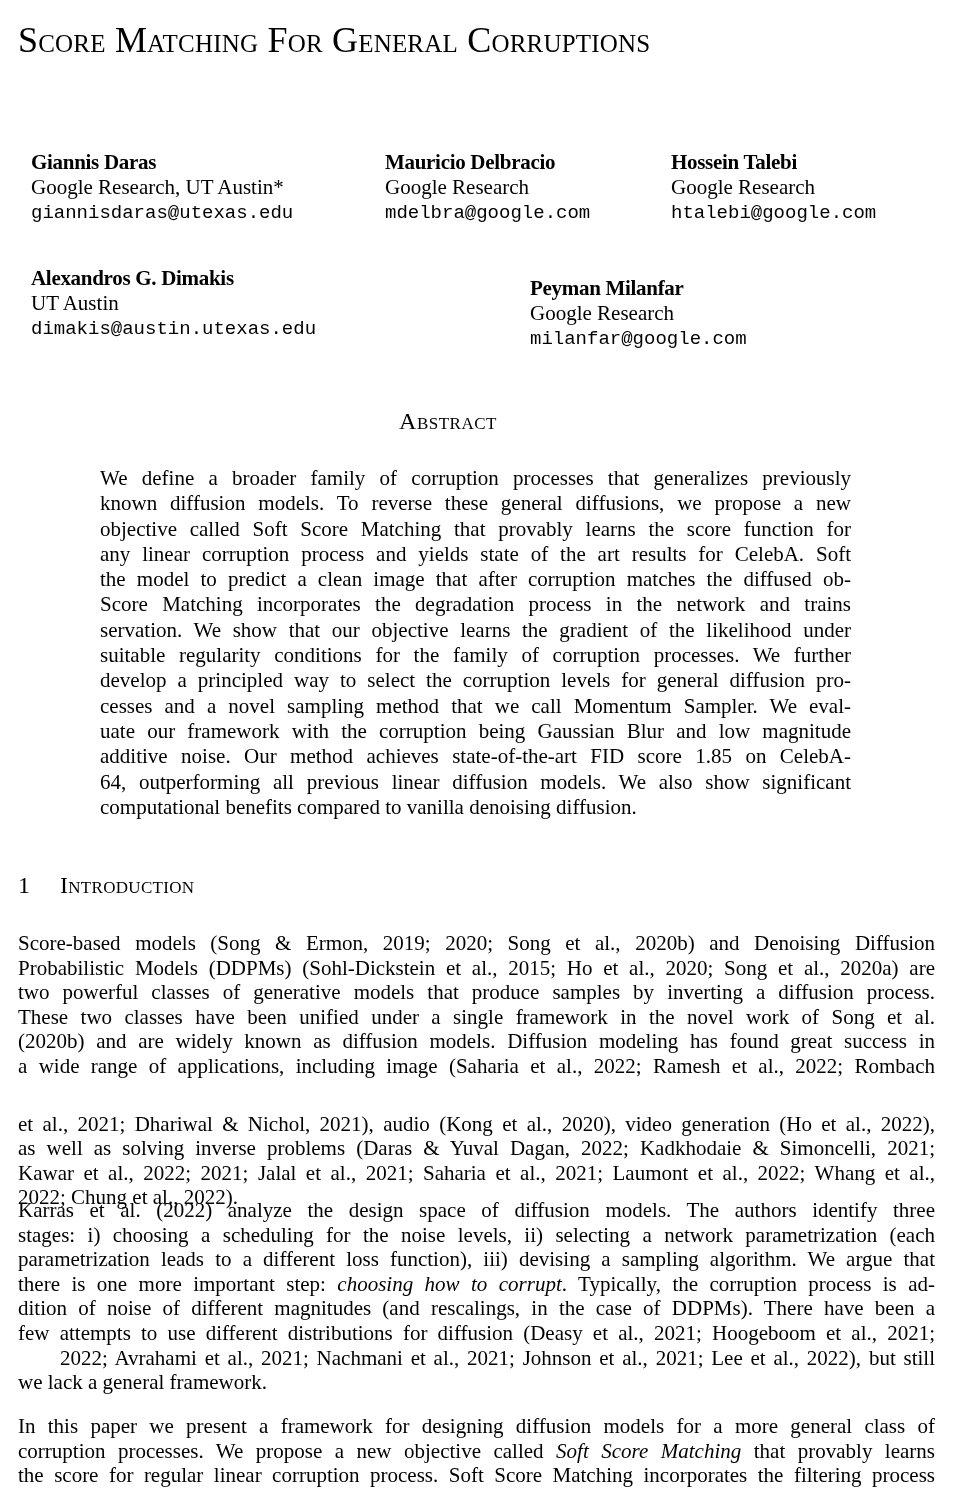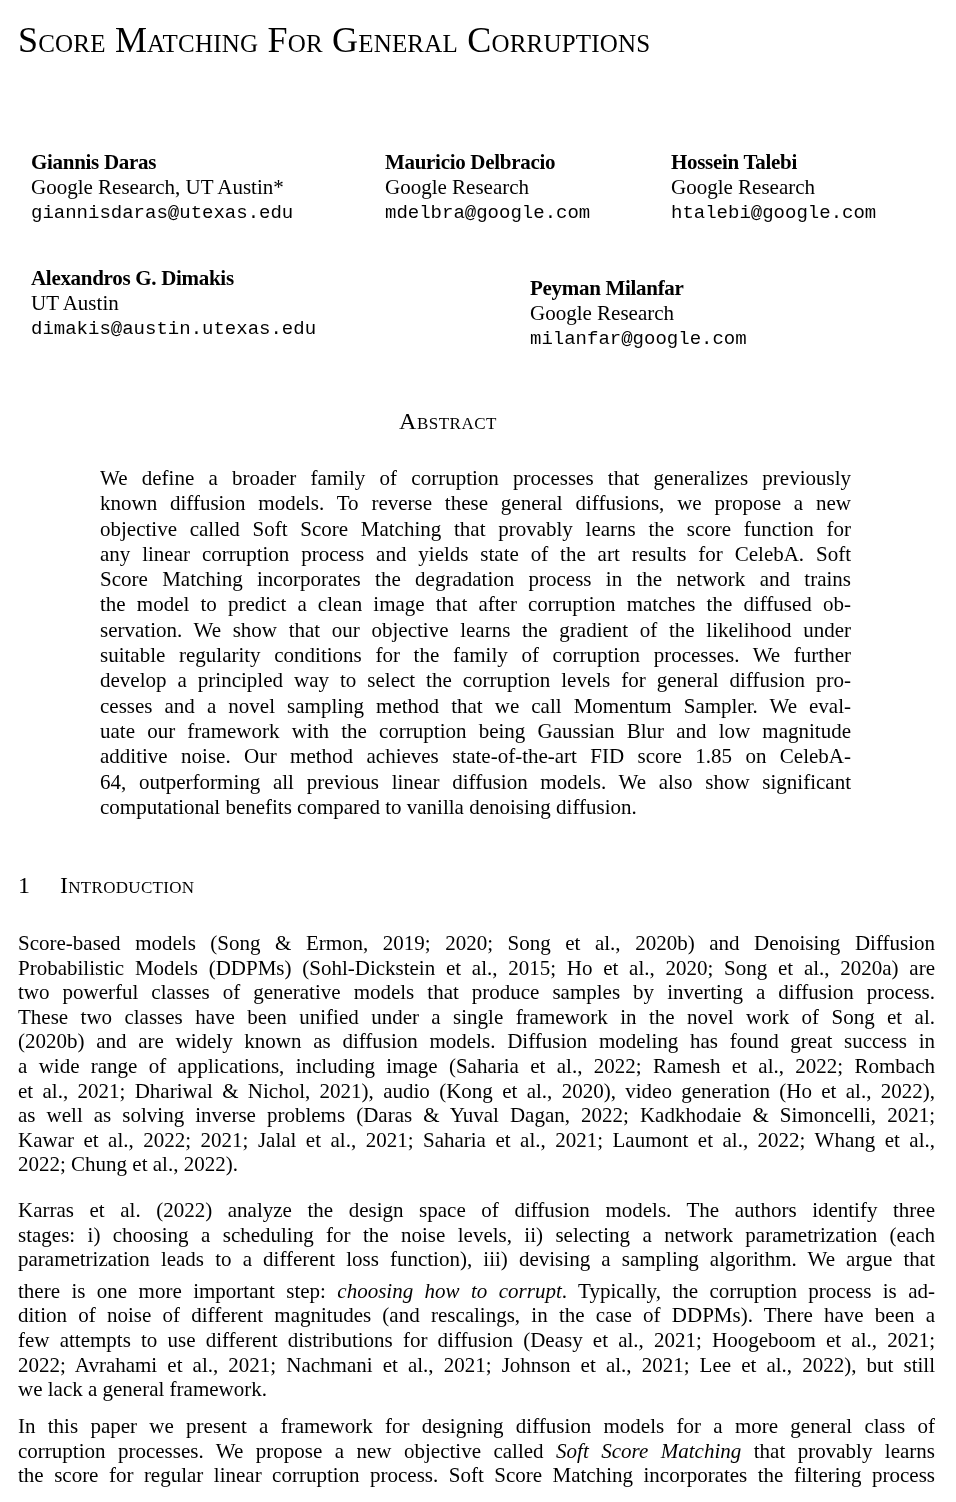--- a/index.html
+++ b/index.html
@@ -72,22 +72,22 @@
   <div class="aff">Google Research</div>
   <div class="email">milanfar@google.com</div>
 </div>
 
 <div class="abstract-head">Abstract</div>
 <div class="abstract">
   <span class="line" style="display: block;">We define a broader family of corruption processes that generalizes previously</span>
   <span class="line" style="display: block;">known diffusion models.  To reverse these general diffusions, we propose a new</span>
   <span class="line" style="display: block;">objective called Soft Score Matching that provably learns the score function for</span>
   <span class="line" style="display: block;">any linear corruption process and yields state of the art results for CelebA. Soft</span>
+  <span class="line" style="display: block;">the model to predict a clean image that after corruption matches the diffused ob-</span>
   <span class="line" style="display: block;">Score Matching incorporates the degradation process in the network and trains</span>
-  <span class="line" style="display: block;">the model to predict a clean image that after corruption matches the diffused ob-</span>
   <span class="line" style="display: block;">servation. We show that our objective learns the gradient of the likelihood under</span>
   <span class="line" style="display: block;">suitable regularity conditions for the family of corruption processes.  We further</span>
   <span class="line" style="display: block;">develop a principled way to select the corruption levels for general diffusion pro-</span>
   <span class="line" style="display: block;">cesses and a novel sampling method that we call Momentum Sampler.  We eval-</span>
   <span class="line" style="display: block;">uate our framework with the corruption being Gaussian Blur and low magnitude</span>
   <span class="line" style="display: block;">additive noise.  Our method achieves state-of-the-art FID score 1.85 on CelebA-</span>
   <span class="line" style="display: block;">64, outperforming all previous linear diffusion models. We also show significant</span>
   <span class="line last" style="display: block;">computational benefits compared to vanilla denoising diffusion.</span>
 </div>
 
@@ -95,34 +95,34 @@
   <span class="num">1</span><span>Introduction</span>
 </div>
 
 <div class="para" style="top:931px;">
   <span class="line" style="display: block;">Score-based models (Song &amp; Ermon, 2019; 2020; Song et al., 2020b) and Denoising Diffusion</span>
   <span class="line" style="display: block;">Probabilistic Models (DDPMs) (Sohl-Dickstein et al., 2015; Ho et al., 2020; Song et al., 2020a) are</span>
   <span class="line" style="display: block;">two powerful classes of generative models that produce samples by inverting a diffusion process.</span>
   <span class="line" style="display: block;">These two classes have been unified under a single framework in the novel work of Song et al.</span>
   <span class="line" style="display: block;">(2020b) and are widely known as diffusion models. Diffusion modeling has found great success in</span>
   <span class="line" style="display: block;">a wide range of applications, including image (Saharia et al., 2022; Ramesh et al., 2022; Rombach</span>
-  <span class="line" style="display: block;">et al., 2021; Dhariwal &amp; Nichol, 2021), audio (Kong et al., 2020), video generation (Ho et al., 2022),</span>
+  <span class="line" style="display: block; margin-top: 33px;">et al., 2021; Dhariwal &amp; Nichol, 2021), audio (Kong et al., 2020), video generation (Ho et al., 2022),</span>
   <span class="line" style="display: block;">as well as solving inverse problems (Daras &amp; Yuval Dagan, 2022; Kadkhodaie &amp; Simoncelli, 2021;</span>
   <span class="line" style="display: block;">Kawar et al., 2022; 2021; Jalal et al., 2021; Saharia et al., 2021; Laumont et al., 2022; Whang et al.,</span>
   <span class="line last" style="display: block;">2022; Chung et al., 2022).</span>
 </div>
 
 <div class="para" style="top:1198px;">
   <span class="line" style="display: block;">Karras et al. (2022) analyze the design space of diffusion models.  The authors identify three</span>
   <span class="line" style="display: block;">stages: i) choosing a scheduling for the noise levels, ii) selecting a network parametrization (each</span>
   <span class="line" style="display: block;">parametrization leads to a different loss function), iii) devising a sampling algorithm. We argue that</span>
-  <span class="line" style="display: block; margin-top: 7px;"><span>there is one more important step: </span><em>choosing how to corrupt</em><span>. Typically, the corruption process is ad-</span></span>
+  <span class="line" style="display: block;"><span>there is one more important step: </span><em>choosing how to corrupt</em><span>. Typically, the corruption process is ad-</span></span>
   <span class="line" style="display: block;">dition of noise of different magnitudes (and rescalings, in the case of DDPMs).  There have been a</span>
   <span class="line" style="display: block;">few attempts to use different distributions for diffusion (Deasy et al., 2021; Hoogeboom et al., 2021;</span>
-  <span class="line" style="display: block;">2022; Avrahami et al., 2021; Nachmani et al., 2021; Johnson et al., 2021; Lee et al., 2022), but still</span>
+  <span class="line" style="display: block; margin-left: 42px;">2022; Avrahami et al., 2021; Nachmani et al., 2021; Johnson et al., 2021; Lee et al., 2022), but still</span>
   <span class="line last" style="display: block;">we lack a general framework.</span>
 </div>
 
 <div class="para" style="top:1414px;">
   <span class="line" style="display: block;">In this paper we present a framework for designing diffusion models for a more general class of</span>
   <span class="line" style="display: block;"><span>corruption processes.  We propose a new objective called </span><em>Soft Score Matching</em><span> that provably learns</span></span>
   <span class="line" style="display: block;">the score for regular linear corruption process. Soft Score Matching incorporates the filtering process</span>
 </div>
 
 </body></html>

